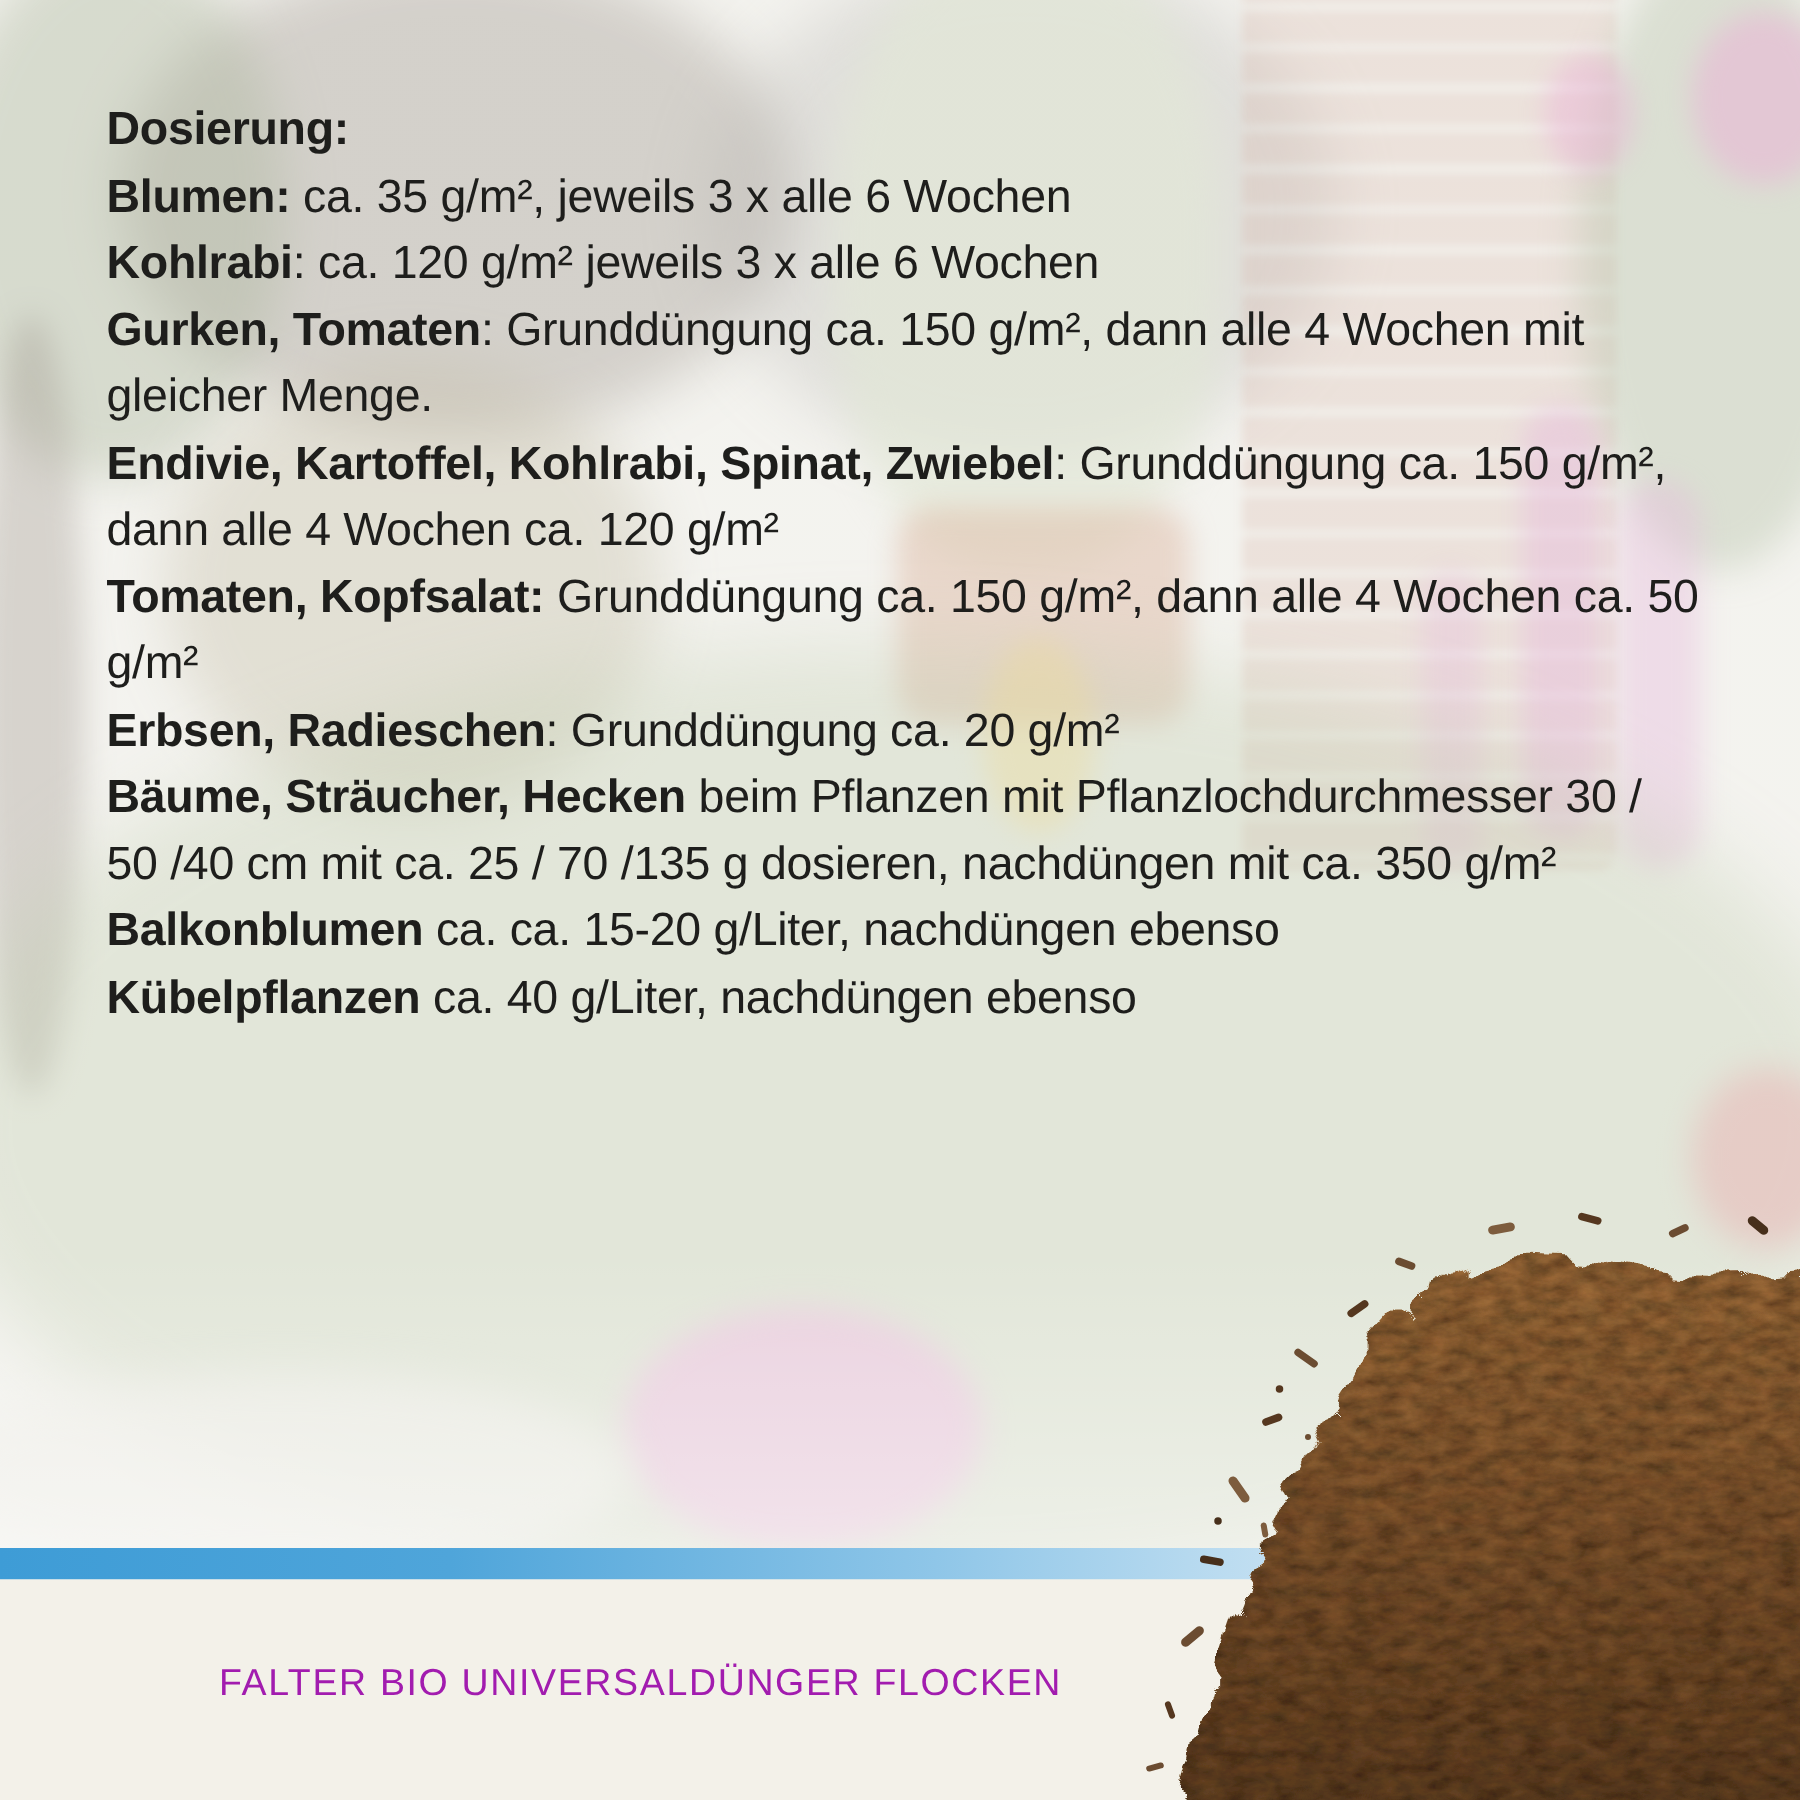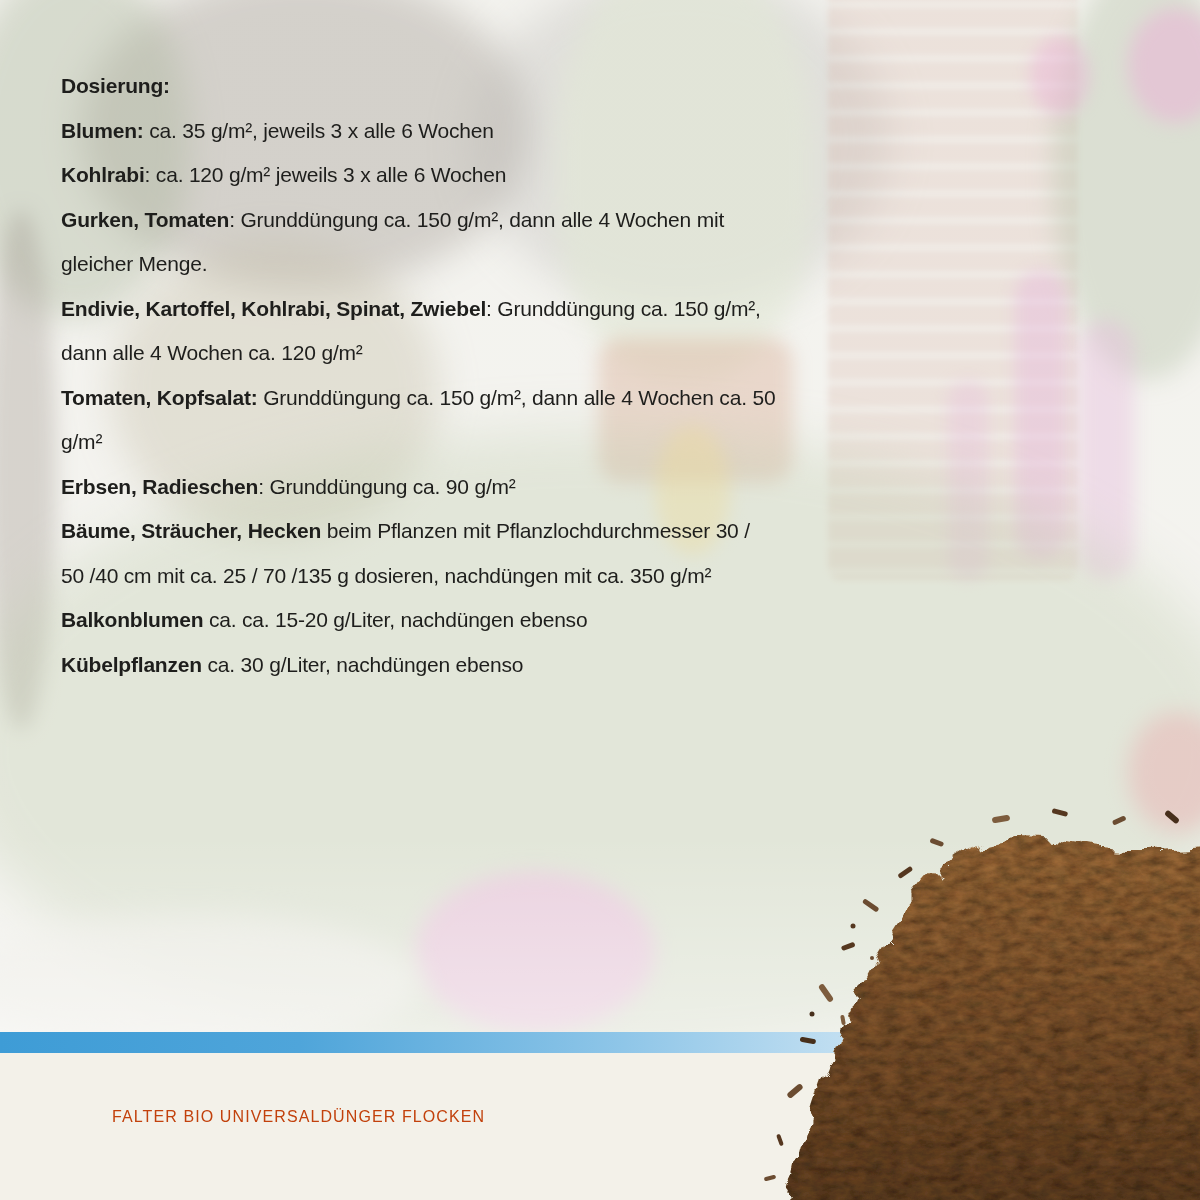--- a/index.html
+++ b/index.html
@@ -33,37 +33,37 @@
   .b-foxglove3 {left:948px;top:380px;width:40px;height:200px;background:rgba(214,140,198,.32);filter:blur(8px);border-radius:20px;}
   .b-meadow    {left:-50px;top:430px;width:1300px;height:640px;background:rgba(152,172,122,.34);filter:blur(26px);}
   .b-pink-bot  {left:415px;top:872px;width:240px;height:160px;background:rgba(236,148,214,.50);filter:blur(10px);}
   .b-red-right {left:1128px;top:712px;width:100px;height:120px;background:rgba(222,104,112,.40);filter:blur(11px);}
   .b-tulip     {left:655px;top:425px;width:75px;height:130px;background:rgba(224,196,88,.40);filter:blur(9px);}
   .b-path      {left:-40px;top:915px;width:460px;height:135px;background:rgba(228,227,218,.75);filter:blur(14px);}
   .veil{position:absolute;inset:0;border-radius:0;
         background:linear-gradient(180deg,rgba(255,255,255,.40) 0%,rgba(255,255,255,.40) 70%,rgba(255,255,255,.62) 86%,rgba(255,255,255,.62) 100%);}
   
   .dosage{
-    position:absolute;left:61px;top:64px;width:1130px;z-index:3;
-    color:var(--text);font-size:21px;line-height:44.5px;letter-spacing:-0.2px;
+    position:absolute;left:71px;top:64px;width:1130px;z-index:3;
+    color:var(--text);font-size:31px;line-height:44.5px;letter-spacing:-0.2px;
   }
   .entry{margin:0;white-space:pre-wrap;}
   .entry strong{font-weight:700;}
   
   .stripe{
     position:absolute;left:0;top:1032px;width:1200px;height:21px;z-index:2;
     background:linear-gradient(90deg,var(--stripe-blue) 0%,#4FA5DA 25%,#8FC6E8 52%,#C6E1F2 72%,#E6F2F9 85%,#F1F3EF 100%);
   }
   .footer{
     position:absolute;left:0;top:1053px;width:1200px;height:147px;z-index:2;
     background:var(--footer-bg);
   }
   .product-name{
-    position:absolute;left:112px;top:1108px;z-index:3;
-    font-size:16px;letter-spacing:1.1px;color:#c2410c;
+    position:absolute;left:146px;top:1108px;z-index:3;
+    font-size:25px;letter-spacing:1.1px;color:#a21caf;
   }
   
   .mulch{position:absolute;left:0;top:0;z-index:4;pointer-events:none;}
 </style>
 </head>
 <body>
 
 <div class="canvas">
 
   <div class="bg">
@@ -92,25 +92,25 @@
   <section class="dosage">
     <p class="entry"><strong>Dosierung:</strong></p>
     <p class="entry"><strong>Blumen:</strong><span> ca. 35 g/m², jeweils 3 x alle 6 Wochen</span></p>
     <p class="entry"><strong>Kohlrabi</strong><span>: ca. 120 g/m² jeweils 3 x alle 6 Wochen</span></p>
     <p class="entry"><strong>Gurken, Tomaten</strong><span>: Grunddüngung ca. 150 g/m², dann alle 4 Wochen mit
 gleicher Menge.</span></p>
     <p class="entry"><strong>Endivie, Kartoffel, Kohlrabi, Spinat, Zwiebel</strong><span>: Grunddüngung ca. 150 g/m²,
 dann alle 4 Wochen ca. 120 g/m²</span></p>
     <p class="entry"><strong>Tomaten, Kopfsalat:</strong><span> Grunddüngung ca. 150 g/m², dann alle 4 Wochen ca. 50
 g/m²</span></p>
-    <p class="entry"><strong>Erbsen, Radieschen</strong><span>: Grunddüngung ca. 90 g/m²</span></p>
+    <p class="entry"><strong>Erbsen, Radieschen</strong><span>: Grunddüngung ca. 20 g/m²</span></p>
     <p class="entry"><strong>Bäume, Sträucher, Hecken</strong><span> beim Pflanzen mit Pflanzlochdurchmesser 30 /
 50 /40 cm mit ca. 25 / 70 /135 g dosieren, nachdüngen mit ca. 350 g/m²</span></p>
     <p class="entry"><strong>Balkonblumen</strong><span> ca. ca. 15-20 g/Liter, nachdüngen ebenso</span></p>
-    <p class="entry"><strong>Kübelpflanzen</strong><span> ca. 30 g/Liter, nachdüngen ebenso</span></p>
+    <p class="entry"><strong>Kübelpflanzen</strong><span> ca. 40 g/Liter, nachdüngen ebenso</span></p>
   </section>
 
   <div class="stripe"></div>
 
   <footer class="footer"></footer>
   <div class="product-name">FALTER BIO UNIVERSALDÜNGER FLOCKEN</div>
 
   <svg class="mulch" width="1200" height="1200" viewBox="0 0 1200 1200" aria-hidden="true">
     <defs>
       <linearGradient id="mulchGrad" x1="0" y1="0" x2="0" y2="1">

